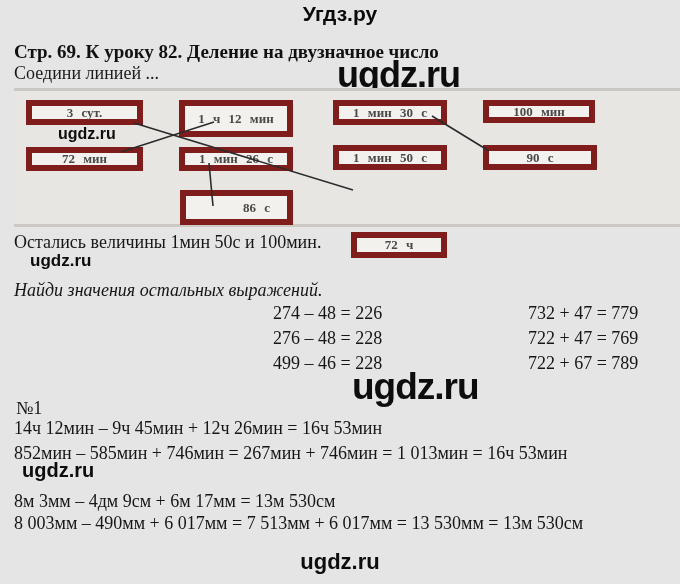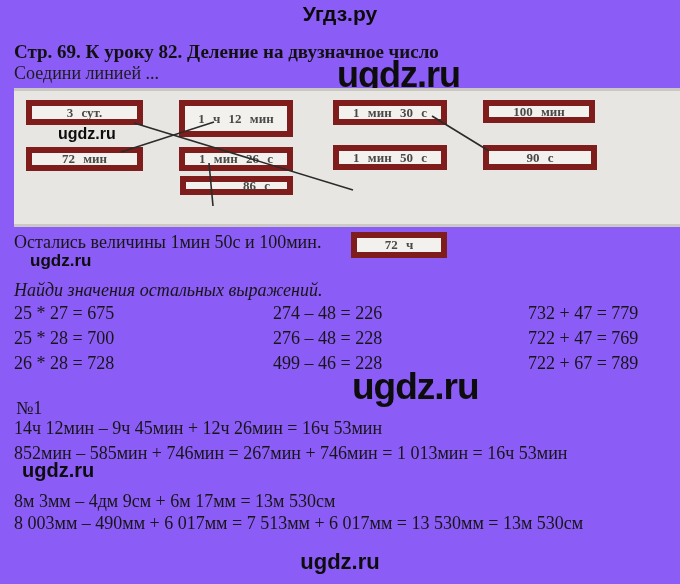--- a/index.html
+++ b/index.html
@@ -1,19 +1,19 @@
 <!DOCTYPE html>
 <html lang="ru"><head>
 <meta charset="utf-8">
 <style>
   html,body{margin:0;padding:0;background:#ffffff;}
   .page{
     position:relative;
     width:680px;height:584px;
-    background:#8b5cf6;
+    background:#e5e5e5;
     overflow:hidden;
     font-family:"Liberation Serif", serif;
     color:#141414;
   }
   .site-header{
     position:absolute;top:2px;left:0;width:680px;
     text-align:center;
     font-family:"Liberation Sans", sans-serif;
     font-weight:bold;font-size:21px;color:#0a0a0a;
   }
@@ -55,21 +55,21 @@
     word-spacing:5px;white-space:nowrap;
   }
   .box-a1{left:26px;top:100px;width:117px;height:25px;}
   .box-b1{left:179px;top:100px;width:114px;height:37px;}
   .box-c1{left:333px;top:100px;width:114px;height:25px;}
   .box-d1{left:483px;top:100px;width:112px;height:23px;text-align:right;}
   .box-a2{left:26px;top:147px;width:117px;height:24px;}
   .box-b2{left:179px;top:147px;width:114px;height:24px;}
   .box-c2{left:333px;top:145px;width:114px;height:25px;}
   .box-d2{left:483px;top:145px;width:114px;height:25px;}
-  .box-b3{left:180px;top:176px;width:113px;height:19px;padding-left:40px;}
+  .box-b3{left:180px;top:190px;width:113px;height:35px;padding-left:40px;}
   .box-c3{left:351px;top:188px;width:96px;height:26px;margin-top:44px;}
 
   .lines-svg{position:absolute;top:0;left:0;width:680px;height:584px;pointer-events:none;}
   .lines-svg line{stroke:#2b2b2b;stroke-width:1.6;}
 
   .text-line{position:absolute;left:14px;font-size:18px;white-space:nowrap;color:#161616;}
   .note{top:232px;}
   .find-heading{top:280px;font-style:italic;}
   .expr-col{position:absolute;top:301px;font-size:18px;line-height:25px;white-space:nowrap;color:#161616;}
   .expr-col-1{left:14px;}
@@ -114,25 +114,20 @@
       <line x1="432" y1="116" x2="489" y2="151"></line>
       <line x1="209" y1="163" x2="213" y2="206"></line>
     </svg>
 
   <div class="text-line note">Остались величины 1мин 50с и 100мин.</div>
 
   <div class="watermark wm-small-2">ugdz.ru</div>
 
   <div class="text-line find-heading">Найди значения остальных выражений.</div>
 
-  <div class="expr-col expr-col-1">
-    <div>25 * 27 = 675</div>
-    <div>25 * 28 = 700</div>
-    <div>26 * 28 = 728</div>
-  </div>
   <div class="expr-col expr-col-2">
     <div>274 – 48 = 226</div>
     <div>276 – 48 = 228</div>
     <div>499 – 46 = 228</div>
   </div>
   <div class="expr-col expr-col-3">
     <div>732 + 47 = 779</div>
     <div>722 + 47 = 769</div>
     <div>722 + 67 = 789</div>
   </div>

